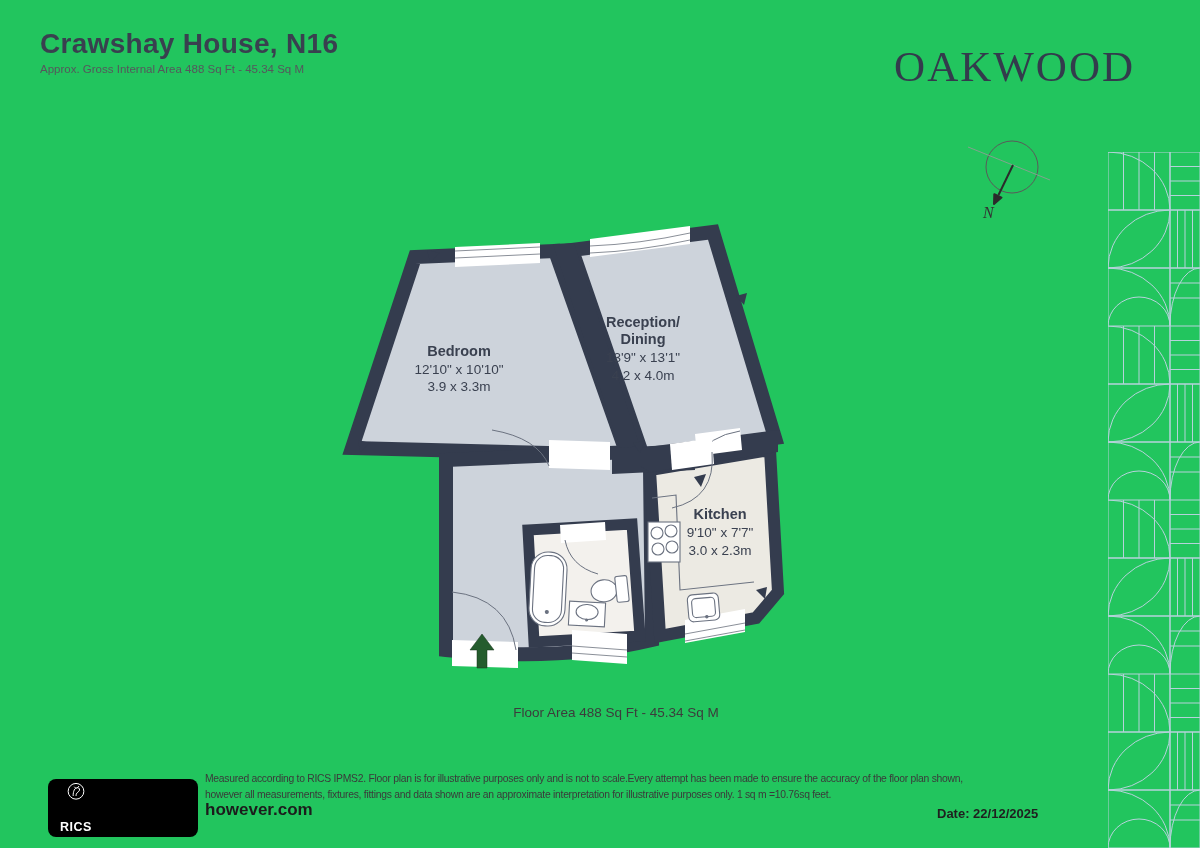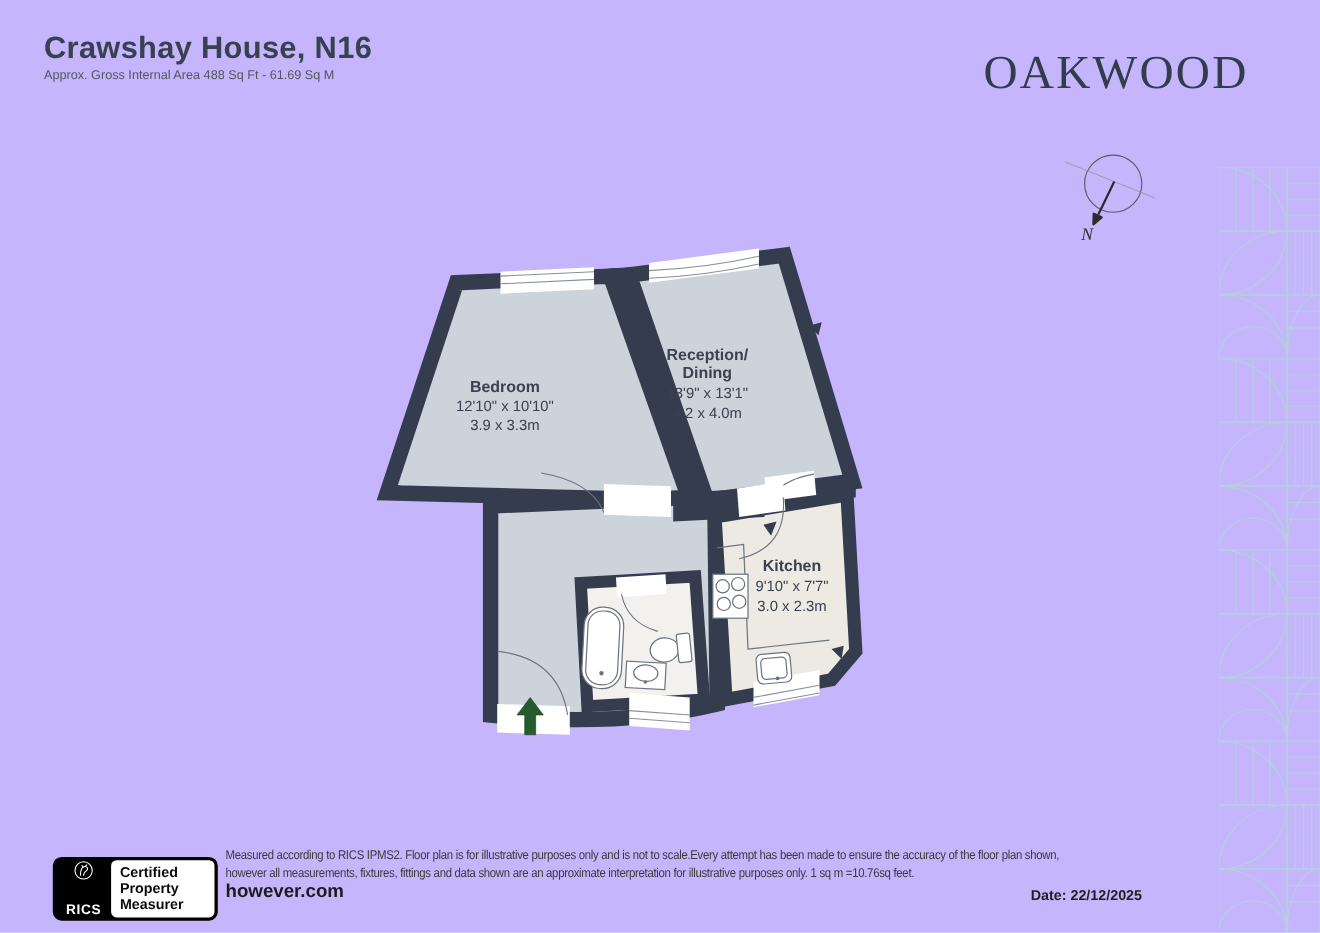--- a/index.html
+++ b/index.html
@@ -1,17 +1,17 @@
 <!DOCTYPE html>
 <html><head>
 <meta charset="utf-8">
 <style>
   html,body{margin:0;padding:0;}
   body{width:1200px;height:848px;background:#ffffff;font-family:"Liberation Sans",sans-serif;position:relative;overflow:hidden;}
-  .page{position:absolute;inset:0;background:#c4b5fd;}
+  .page{position:absolute;inset:0;background:#22c55e;}
 
   .title{position:absolute;left:40px;top:28px;font-size:28px;font-weight:700;color:#39404F;letter-spacing:.3px;}
   .subtitle{position:absolute;left:40px;top:63px;font-size:11.5px;color:#55575C;}
 
   .brand{position:absolute;right:65px;top:42px;font-family:"Liberation Serif",serif;font-size:43px;color:#333B4C;letter-spacing:2px;font-weight:500;}
 
   .plan-svg{position:absolute;left:0;top:0;width:1200px;height:848px;}
 
   .floor-summary{position:absolute;left:416px;top:700px;width:400px;text-align:center;}
   .floor-summary .ft{font-size:26px;font-weight:700;color:#343B4A;letter-spacing:.3px;}
@@ -31,21 +31,21 @@
   .plan-label{font-family:"Liberation Sans",sans-serif;fill:#3A4150;}
   .room-name{font-size:14.5px;font-weight:700;}
   .room-dim{font-size:13.5px;}
 </style>
 </head>
 <body>
 
 <div class="page">
 
   <div class="title">Crawshay House, N16</div>
-  <div class="subtitle">Approx. Gross Internal Area 488 Sq Ft - 61.69 Sq M</div>
+  <div class="subtitle">Approx. Gross Internal Area 488 Sq Ft - 45.34 Sq M</div>
   <div class="brand">OAKWOOD</div>
 
   <svg class="plan-svg" viewBox="0 0 1200 848" xmlns="http://www.w3.org/2000/svg">
     <defs>
       <pattern id="deco" x="1108" y="152" width="92" height="174" patternUnits="userSpaceOnUse">
         <g fill="none" stroke="#B5D2DA" stroke-width="1">
           <rect x="0" y="0" width="62" height="58"></rect>
             <rect x="62" y="0" width="30" height="58"></rect>
           <rect x="0" y="58" width="62" height="58"></rect>
             <rect x="62" y="58" width="30" height="58"></rect>
@@ -173,35 +173,31 @@
         <text class="plan-label room-dim" x="643" y="380">4.2 x 4.0m</text>
 
         <text class="plan-label room-name" x="720" y="519">Kitchen</text>
         <text class="plan-label room-dim" x="720" y="537">9'10" x 7'7"</text>
         <text class="plan-label room-dim" x="720" y="555">3.0 x 2.3m</text>
       </g>
     </g>
   </svg>
 
   <div class="floor-summary">
+    <div class="fs">Floor Area 488 Sq Ft - 45.34 Sq M</div>
   </div>
 
   <div class="badge">
     <div class="badge-left">
       <svg width="30" height="28" viewBox="0 0 30 28">
         <circle cx="15" cy="13" r="11" fill="none" stroke="#fff" stroke-width="1.4"></circle>
         <path d="M 11,19 C 11,13 13,8 17,8 C 20,8 21,11 19,13 C 17,15 15,15.5 15,19 M 17,8 L 19,6 M 15,9 L 13,7" fill="none" stroke="#fff" stroke-width="1.4" stroke-linecap="round"></path>
       </svg>
       <div class="org">RICS</div>
     </div>
-    <div class="badge-right">
-      <div>Certified</div>
-      <div>Property</div>
-      <div>Measurer</div>
-    </div>
   </div>
 
   <div class="disclaimer">
     <div>Measured according to RICS IPMS2. Floor plan is for illustrative purposes only and is not to scale.Every attempt has been made to ensure the accuracy of the floor plan shown,</div>
     <div>however all measurements, fixtures, fittings and data shown are an approximate interpretation for illustrative purposes only. 1 sq m =10.76sq feet.</div>
   </div>
 
   <div class="website">however.com</div>
   <div class="date">Date: 22/12/2025</div>
 

